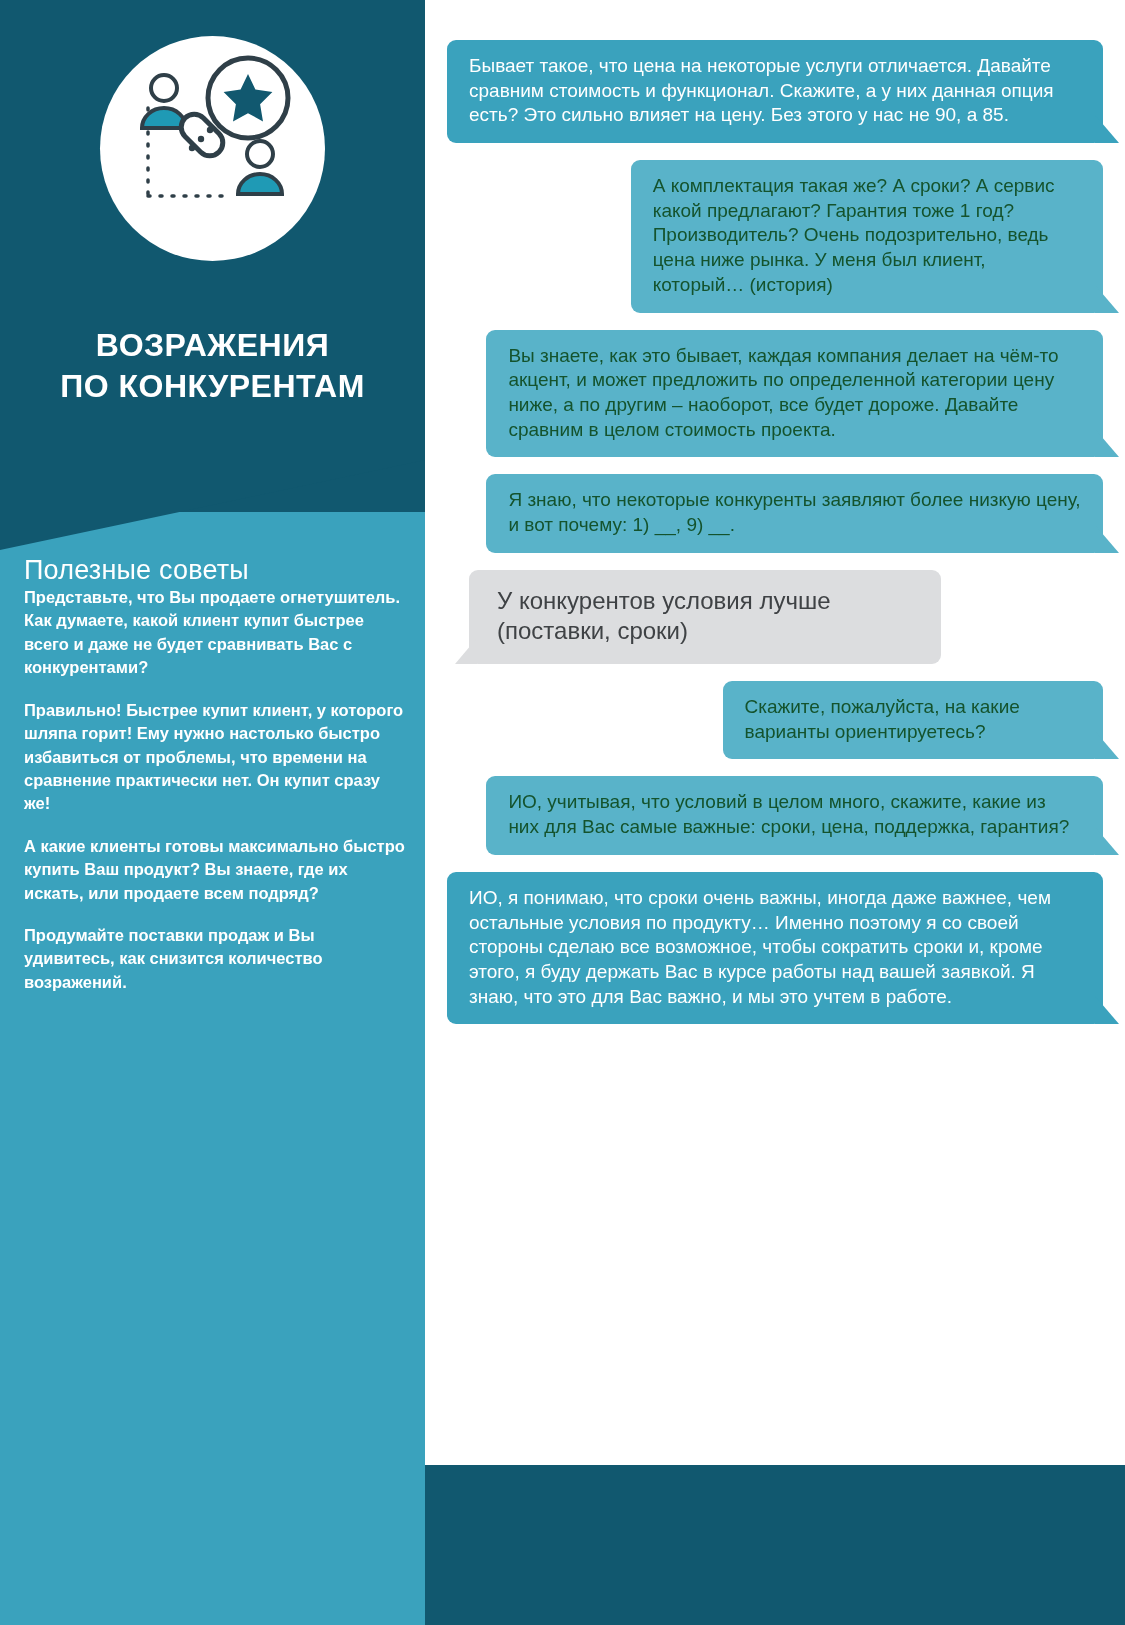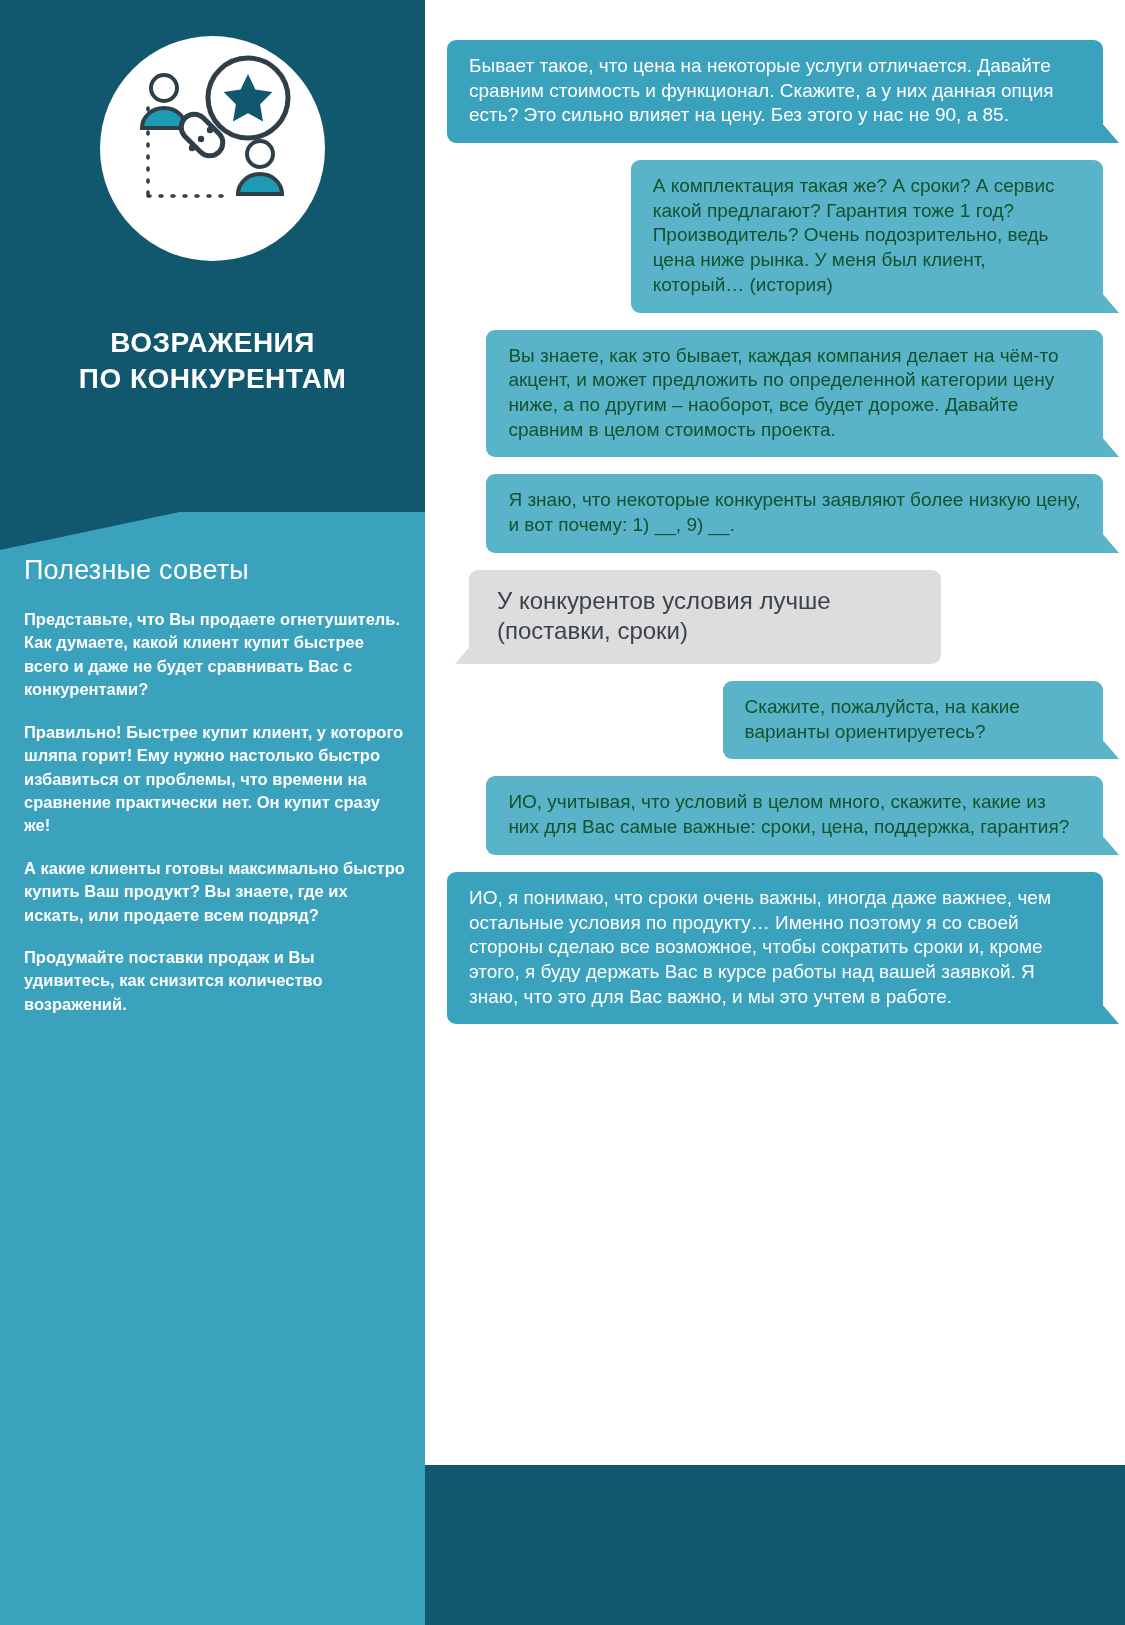--- a/index.html
+++ b/index.html
@@ -51,34 +51,33 @@
   }
   .logo-svg { position: absolute; left: 0; top: 0; }
 
   .title-block {
     position: absolute;
     left: 0; top: 325px;
     width: 425px;
     text-align: center;
     color: #ffffff;
     font-weight: bold;
-    font-size: 28px;
+    font-size: 32px;
     line-height: 1.28;
     letter-spacing: 0.5px;
   }
 
   .tips {
     position: absolute;
     left: 24px; top: 555px;
     width: 382px;
     color: #ffffff;
   }
   .tips-title {
     font-size: 27px;
-    margin-bottom: 22px;
     letter-spacing: 0.2px;
   }
   .tips p {
     font-size: 16.5px;
     line-height: 1.42;
     margin-bottom: 19px;
     font-weight: bold;
   }
 
   .bottom-bar {

